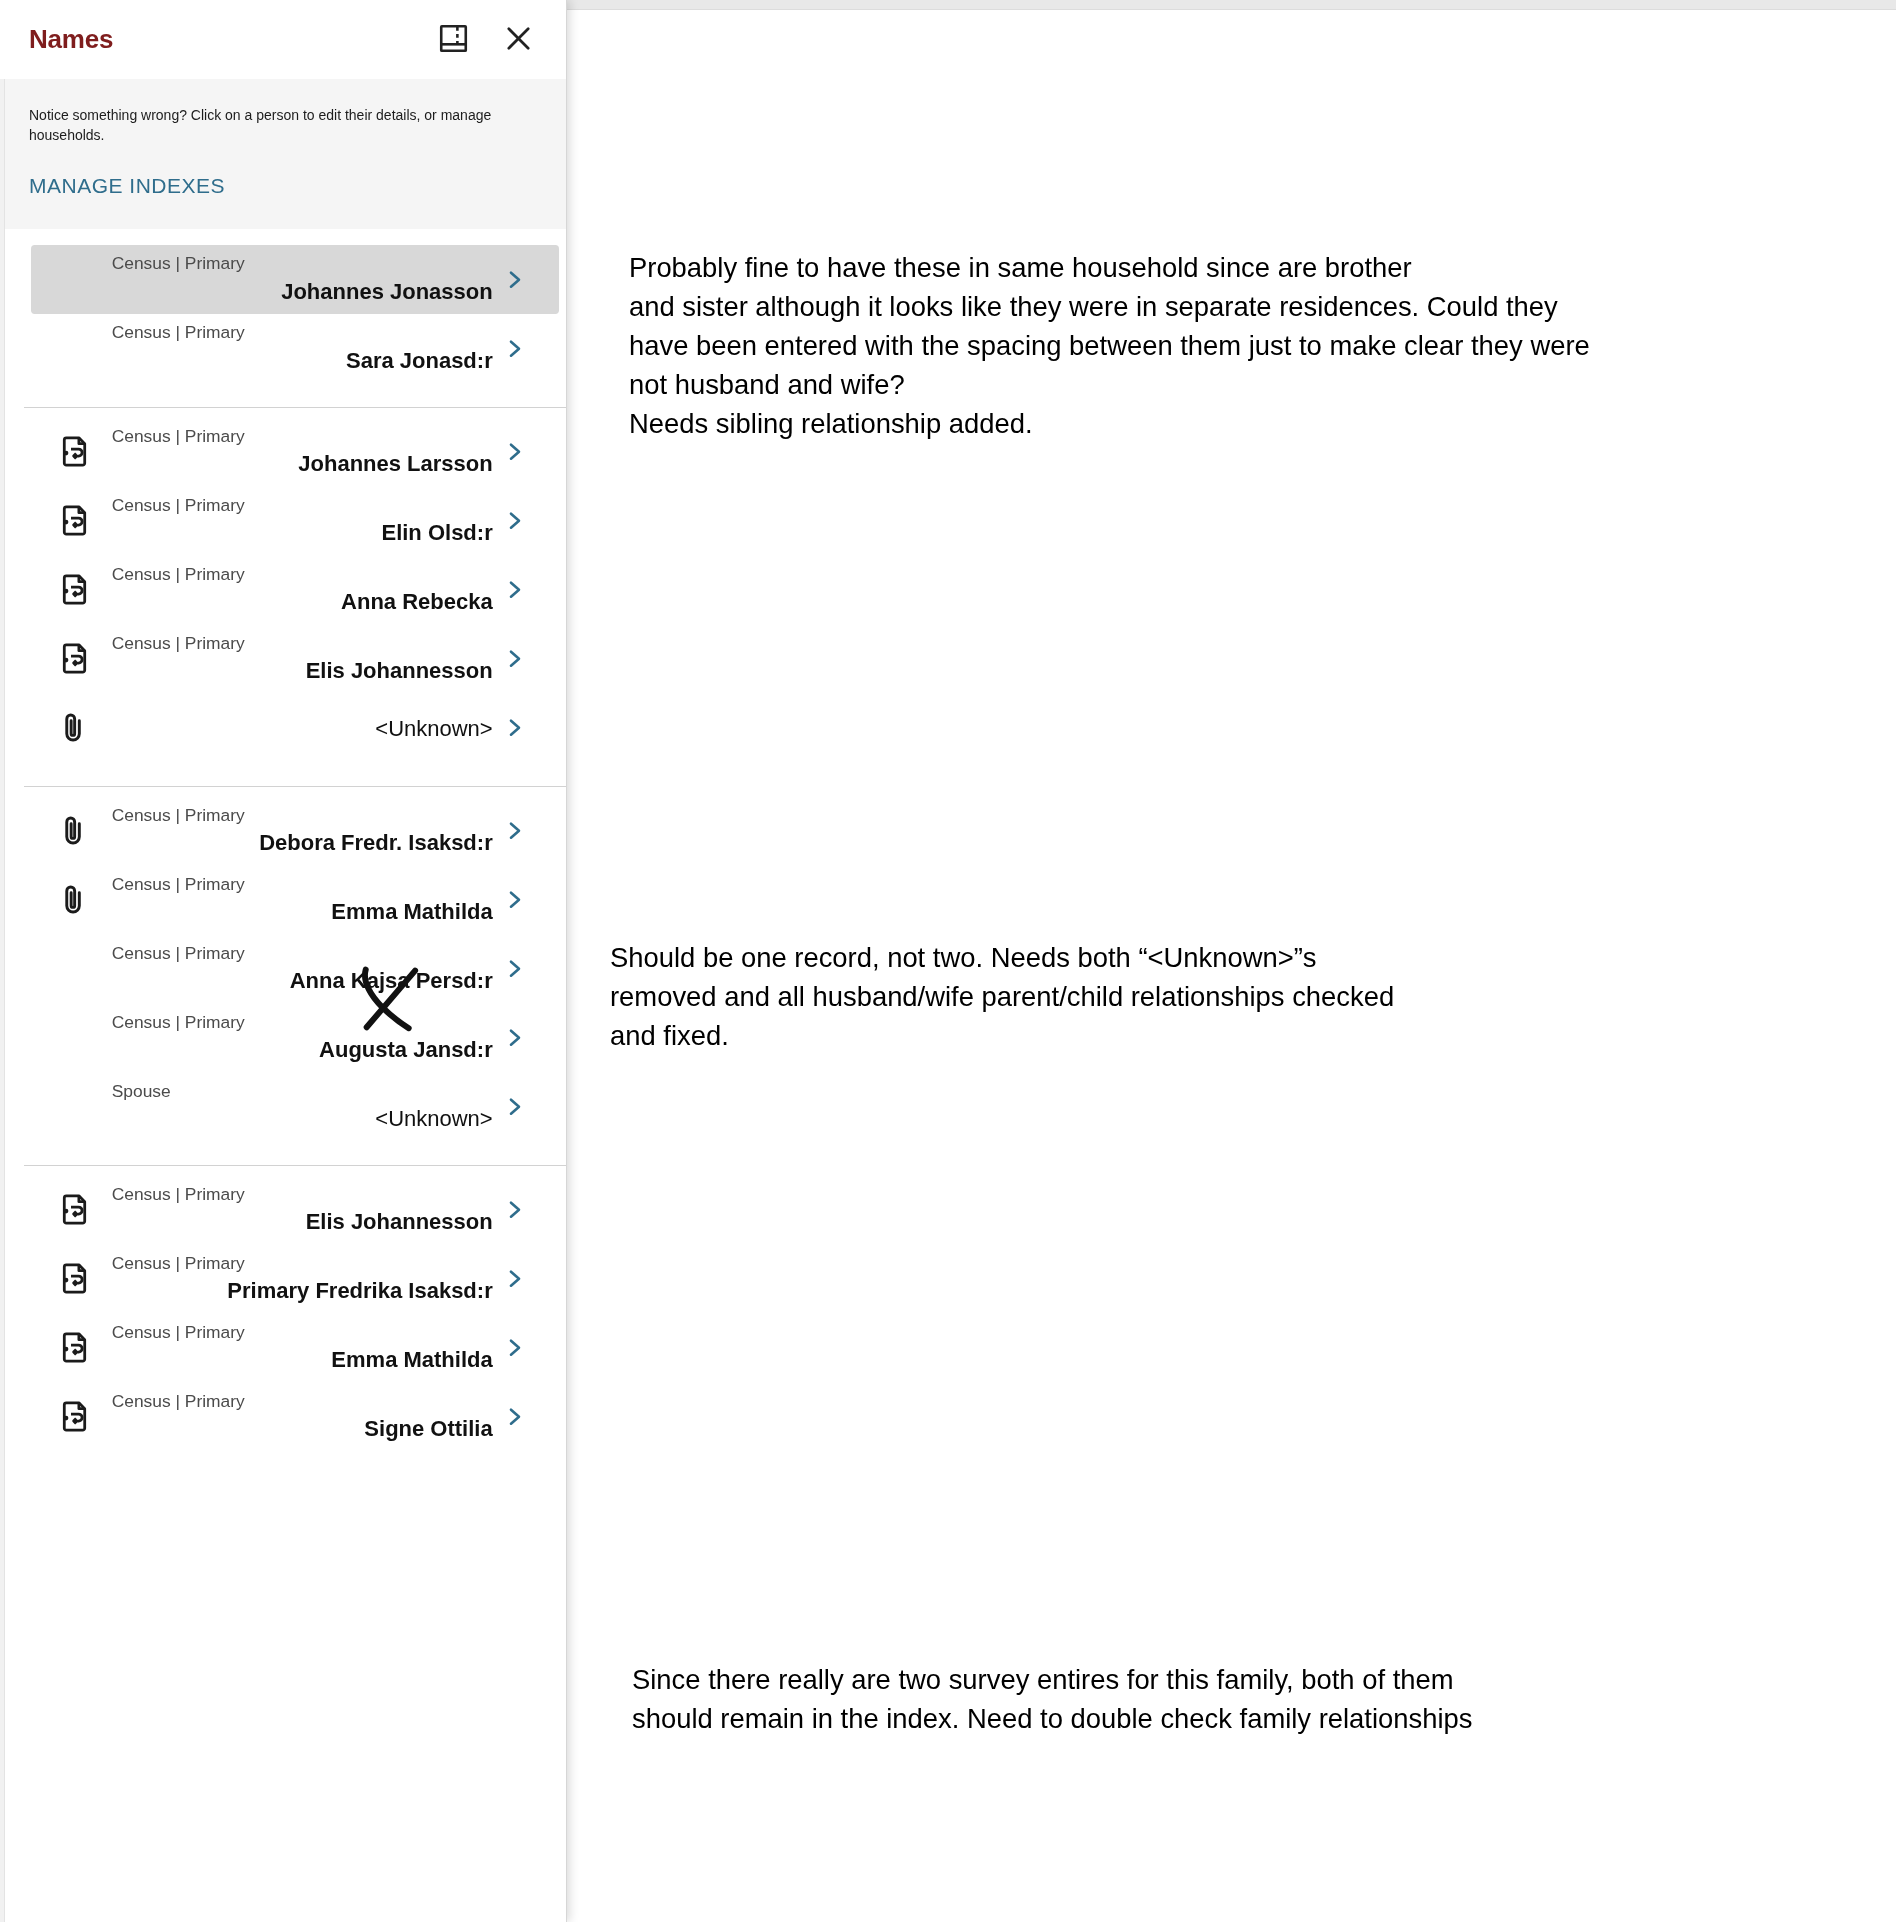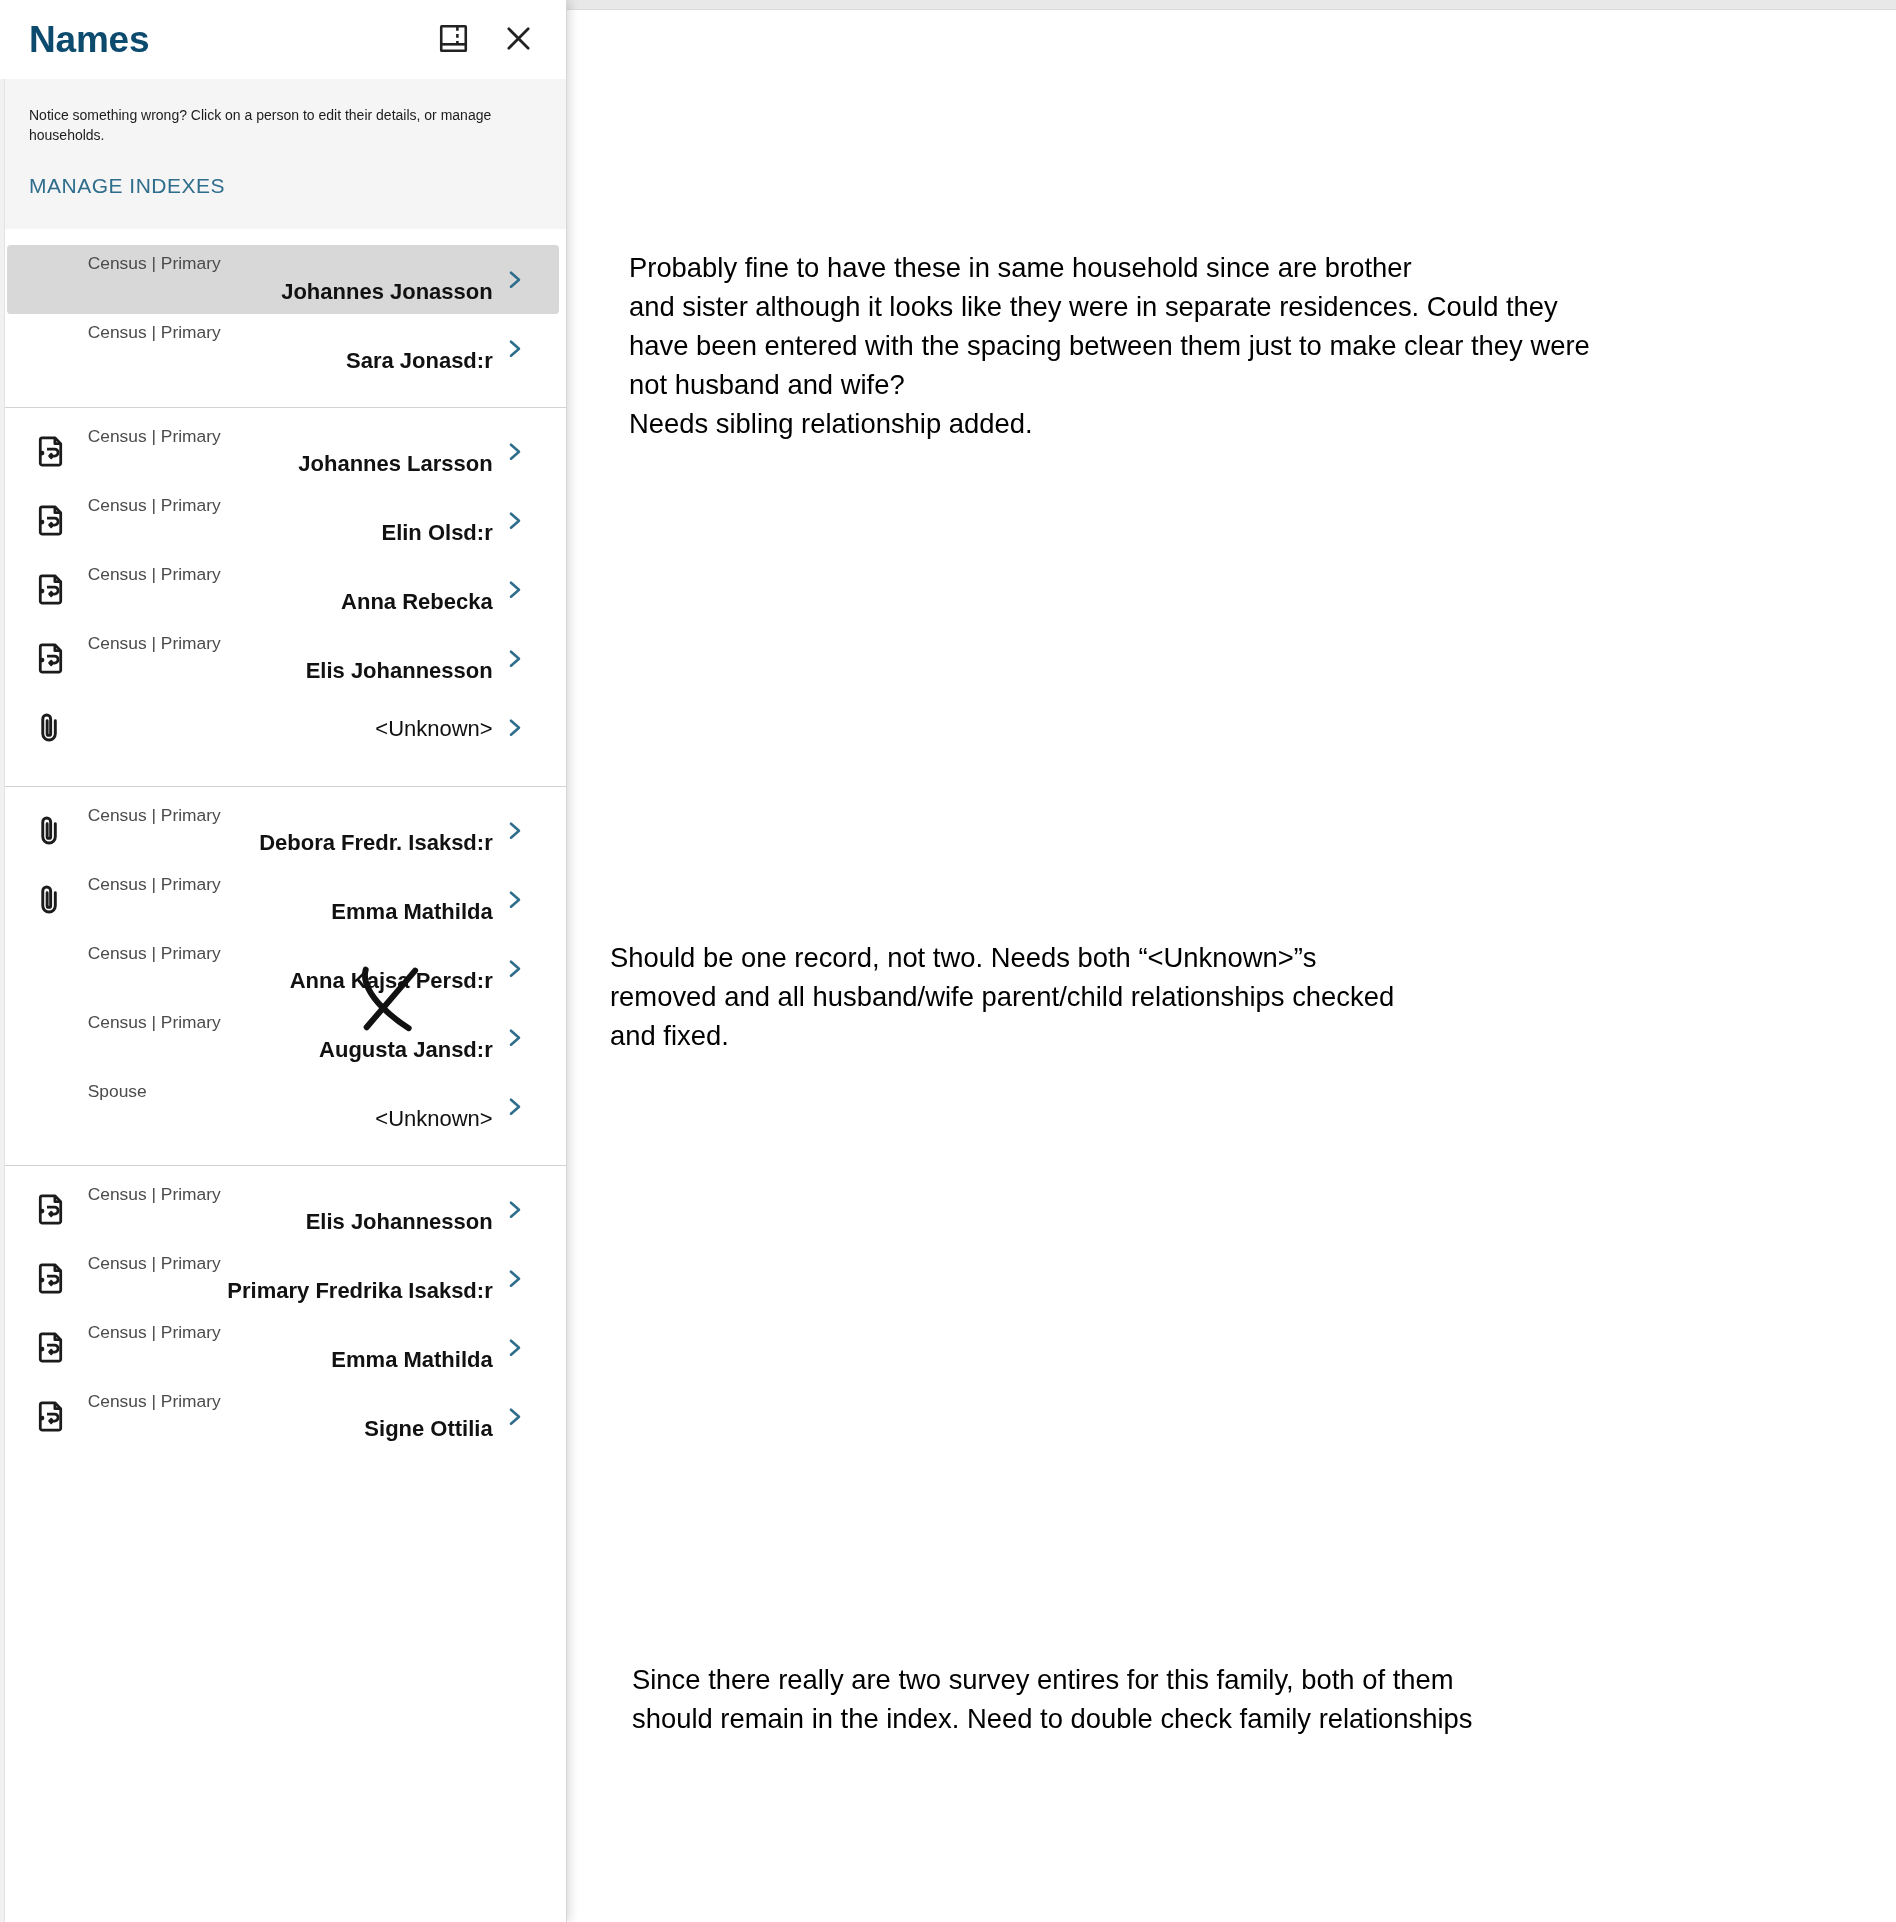--- a/index.html
+++ b/index.html
@@ -59,23 +59,23 @@
   .panel-header {
     position: relative;
     height: 79px;
     display: flex;
     align-items: center;
     padding: 0 24px 0 29px;
     background: #ffffff;
     box-sizing: border-box;
   }
   .panel-title {
-    font-size: 37px;
+    font-size: 26px;
     font-weight: bold;
-    color: #0c4a6e;
+    color: #7f1d1d;
     letter-spacing: -0.2px;
     flex: 1;
   }
   .hdr-icon-btn {
     width: 48px;
     height: 48px;
     display: flex;
     align-items: center;
     justify-content: center;
     cursor: pointer;
@@ -108,20 +108,21 @@
     text-align: center;
   }
 
   
   .people-list {
     background: #ffffff;
   }
   .group {
     border-bottom: 1.8px solid #d2d2d2;
     padding: 9.1px 0 24px 0;
+    margin-left: 24px;
   }
   .group:last-child { border-bottom: none; }
   .group.first { padding-top: 16.4px; }
 
   .person-row {
     display: flex;
     align-items: center;
     min-height: 69px;
     padding: 5.5px 24px 5.5px 16.4px;
     box-sizing: border-box;

